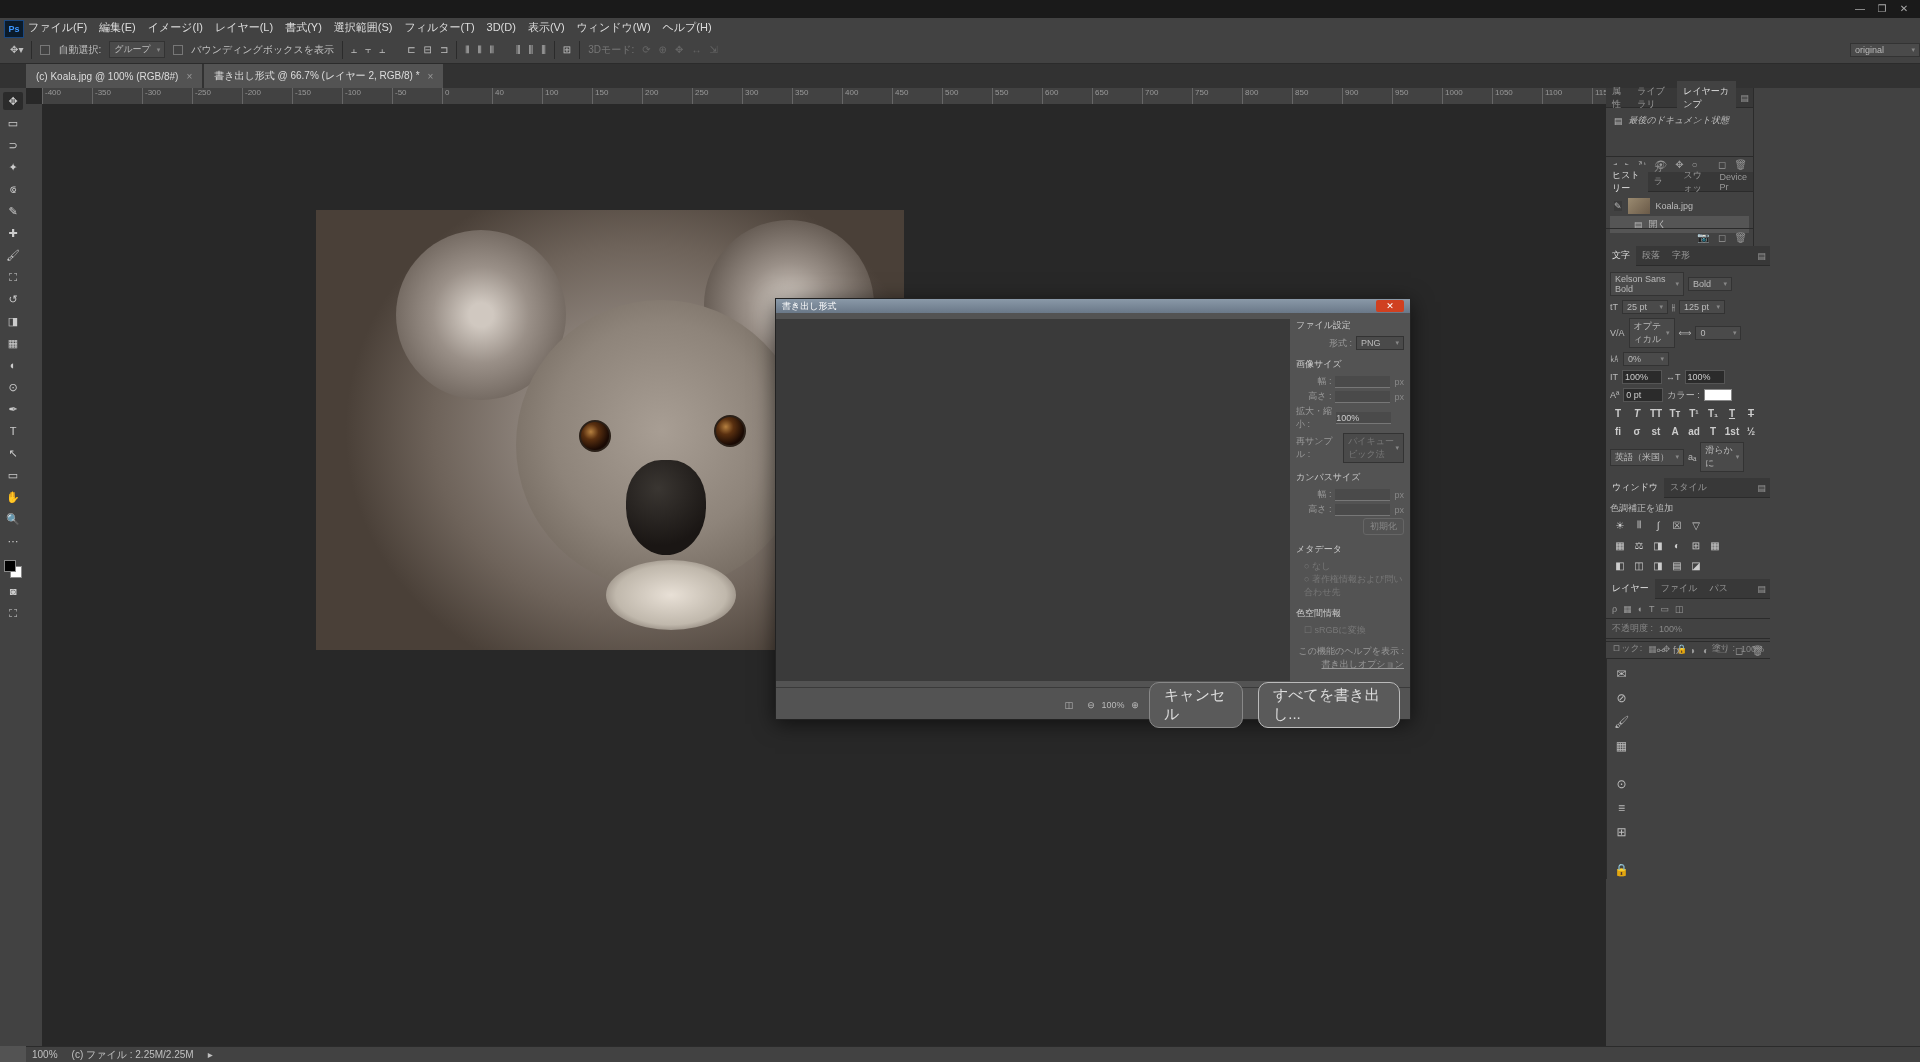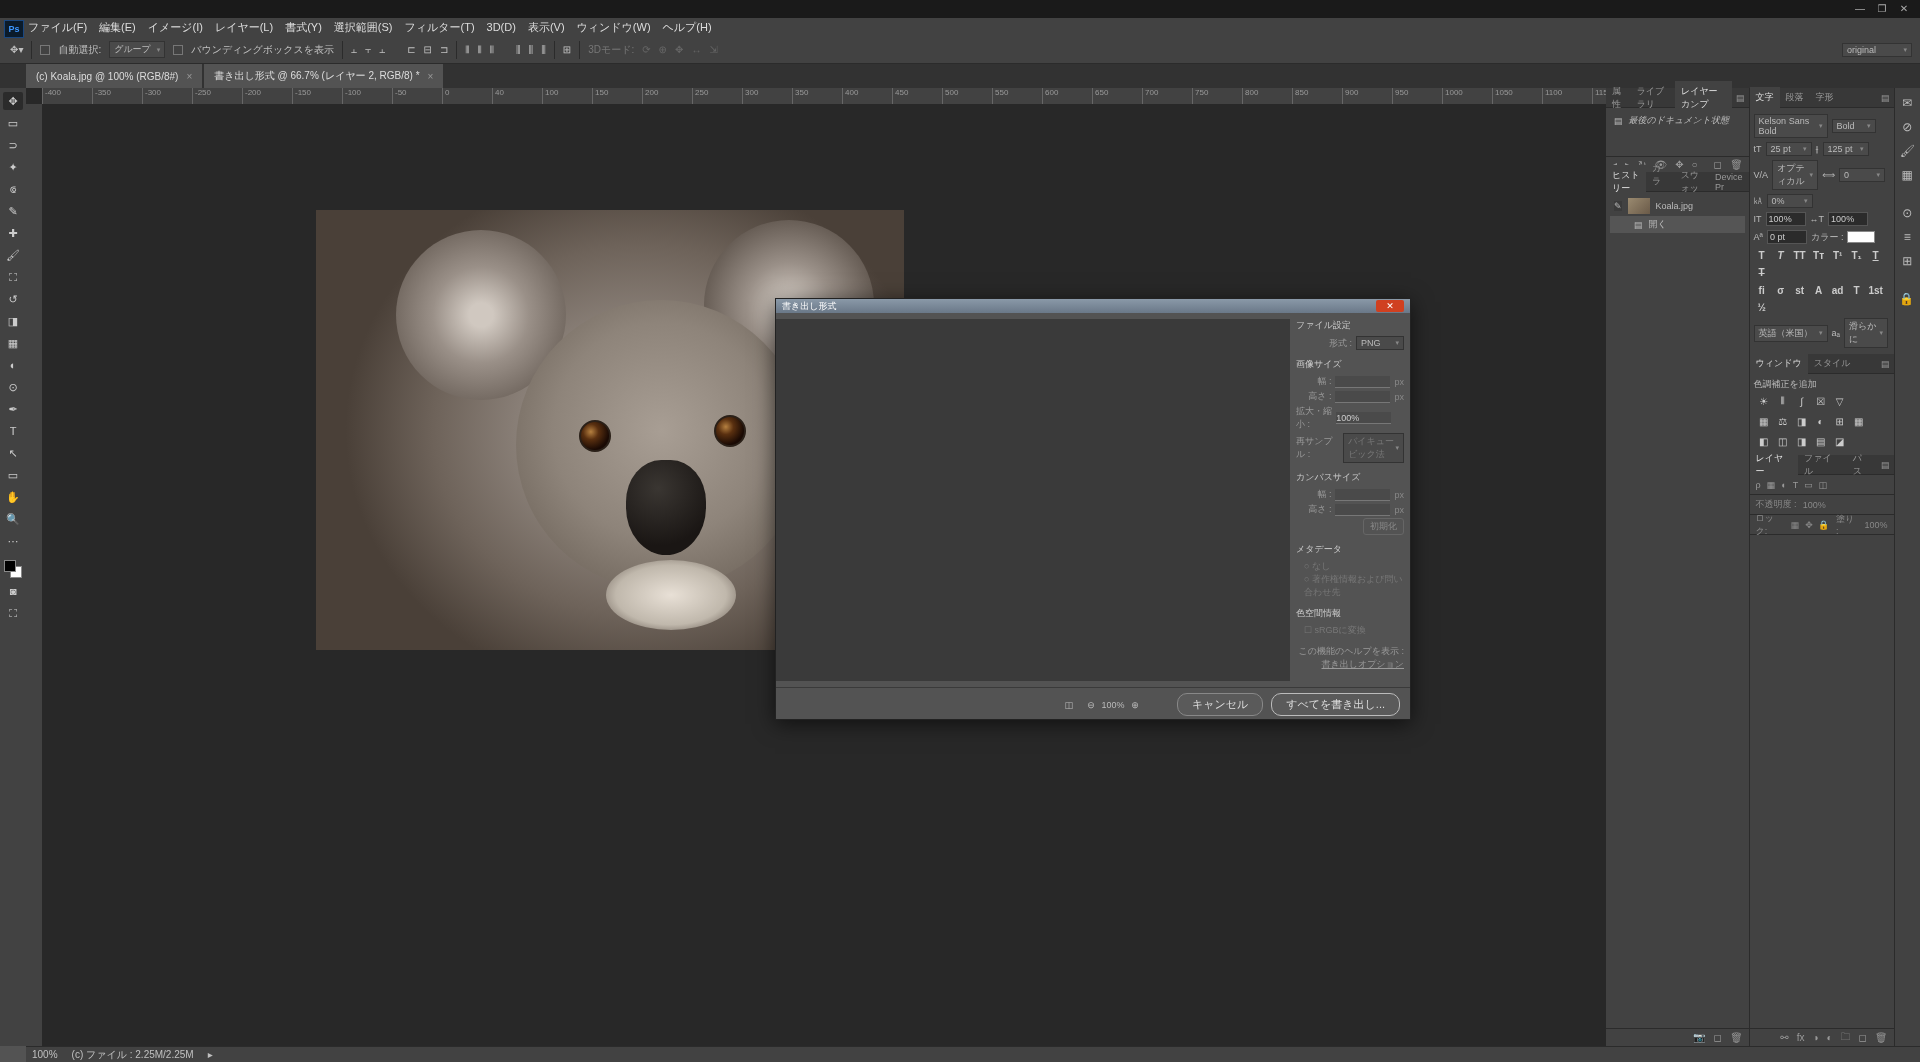--- a/index.html
+++ b/index.html
@@ -29,21 +29,21 @@
 .ruler-v { position: absolute; top: 16px; left: 0; width: 16px; bottom: 0; background: #424242; }
 .canvas { position: absolute; left: 290px; top: 122px; width: 588px; height: 440px; background: linear-gradient(135deg,#8a7a5e 0%,#6b5540 20%,#b0a090 40%,#888078 60%,#5a4a3e 100%); overflow:hidden;}
 .koala-body { position:absolute; inset:0; background: radial-gradient(ellipse 50% 60% at 55% 50%, #999188 0%, #8a8078 40%, #6e635a 70%, #4a4038 100%);}
 .koala-ear-l { position:absolute; left:80px; top:20px; width:170px; height:170px; border-radius:50%; background:radial-gradient(circle,#d0c8c0 10%,#9a9088 40%,#6a6058 80%);}
 .koala-ear-r { position:absolute; right:30px; top:10px; width:170px; height:170px; border-radius:50%; background:radial-gradient(circle,#d0c8c0 5%,#9a9088 35%,#5a5048 80%);}
 .koala-head { position:absolute; left:200px; top:90px; width:290px; height:290px; border-radius:50%; background:radial-gradient(circle at 50% 45%,#a89e94 0%,#8e847a 50%,#6a6056 90%);}
 .koala-nose { position:absolute; left:310px; top:250px; width:80px; height:95px; border-radius:44% 44% 50% 50%; background:radial-gradient(circle at 40% 30%,#3a3632 0%,#1a1614 70%);}
 .koala-eye-l { position:absolute; left:263px; top:210px; width:32px; height:32px; border-radius:50%; background:radial-gradient(circle at 35% 35%,#b58040 0%,#5a3010 30%,#1a0a04 70%); border:2px solid #2a2018;}
 .koala-eye-r { position:absolute; left:398px; top:205px; width:32px; height:32px; border-radius:50%; background:radial-gradient(circle at 35% 35%,#b58040 0%,#5a3010 30%,#1a0a04 70%); border:2px solid #2a2018;}
 .koala-chin { position:absolute; left:290px; top:350px; width:130px; height:70px; border-radius:50%; background:radial-gradient(ellipse,#e8e0d6 0%,#c0b8ac 60%,transparent 90%);}
-.right-panels { width: 314px; background: #424242; display: flex; }
+.right-panels { width: 314px; background: #424242; display: flex; flex-direction: column; }
 .rp-col1 { width: 148px; border-right: 1px solid #2b2b2b; display:flex; flex-direction:column;}
 .rp-col2 { width: 164px; display:flex; flex-direction:column;}
 .collapsed { width: 30px; background:#424242; border-left:1px solid #2b2b2b; display:flex; flex-direction:column; align-items:center; gap:6px; padding-top:6px;}
 .collapsed span { width:18px; height:18px; color:#bbb; display:flex; align-items:center; justify-content:center; font-size:12px;}
 .panel-tabs { height:20px; display:flex; align-items:center; font-size:9px; background:#383838; border-bottom:1px solid #2b2b2b;}
 .panel-tab { padding:4px 6px; color:#999; cursor:pointer;}
 .panel-tab.active { background:#424242; color:#ddd;}
 .panel-body { background:#424242; font-size:9px; color:#bbb; padding:4px;}
 .panel-body.hist { height:54px; }
 .hist-btns { display:flex; gap:8px; padding:2px 6px; border-top:1px solid #2b2b2b; height:16px; align-items:center;}
@@ -71,21 +71,21 @@
 .dlg-section { margin-bottom:8px;}
 .dlg-section .hdr { color:#ccc; margin-bottom:4px;}
 .dlg-row { display:flex; align-items:center; justify-content:flex-end; gap:4px; margin:2px 0;}
 .dlg-row label { color:#999;}
 .dlg-input { background:#4a4a4a; border:none; border-bottom:1px solid #777; width:55px; height:12px; font-size:9px; color:#ccc;}
 .dlg-unit { color:#888;}
 .dlg-footer { height:34px; border-top:1px solid #3a3a3a; display:flex; align-items:center; padding:0 10px; font-size:9px;}
 .dlg-footer-left { display:flex; gap:8px; align-items:center; margin-left:276px;}
 .dlg-footer-left span { width:14px; height:14px; display:flex; align-items:center; justify-content:center; color:#bbb;}
 .dlg-footer-right { margin-left:auto; display:flex; gap:8px; align-items:center;}
-.dlg-btn { padding:3px 14px; background:#5a5a5a; border:1px solid #888; border-radius:10px; color:#ddd; font-size:11px; cursor:pointer;}
+.dlg-btn { padding:3px 14px; background:#5a5a5a; border:1px solid #888; border-radius:10px; color:#ddd; font-size:15px; cursor:pointer;margin-left:7px;}
 .lock-strip { height:20px; border-bottom:1px solid #2b2b2b; display:flex; align-items:center; padding:0 6px; font-size:9px; gap:6px; color:#999;}
 .hist-item { display:flex; align-items:center; gap:6px; padding:2px 4px;}
 .hist-item.sel { background:#555;}
 .hist-thumb { width:22px; height:16px; background:linear-gradient(135deg,#9a8a70,#6a5a48);}
 </style>
 </head>
 <body>
 
 <div class="titlebar">
   <div class="titlebar-icons">
@@ -140,21 +140,21 @@
   <span>⫼</span>
   <span class="sep"></span>
   <span>⊞</span>
   <span class="sep"></span>
   <span style="color:#777">3Dモード:</span>
   <span style="color:#666">⟳</span>
   <span style="color:#666">⊕</span>
   <span style="color:#666">✥</span>
   <span style="color:#666">↔</span>
   <span style="color:#666">⇲</span>
-  <div style="margin-left:auto; padding-right:8px">
+  <div style="margin-left:auto; ">
     <span class="dropdown" style="width:70px">
         <span>original</span>
         <span class="arr">▾</span>
       </span>
   </div>
 </div>
 
 <div class="doc-tabs">
   <div class="doc-tab">
     <span>(c) Koala.jpg @ 100% (RGB/8#)</span>

